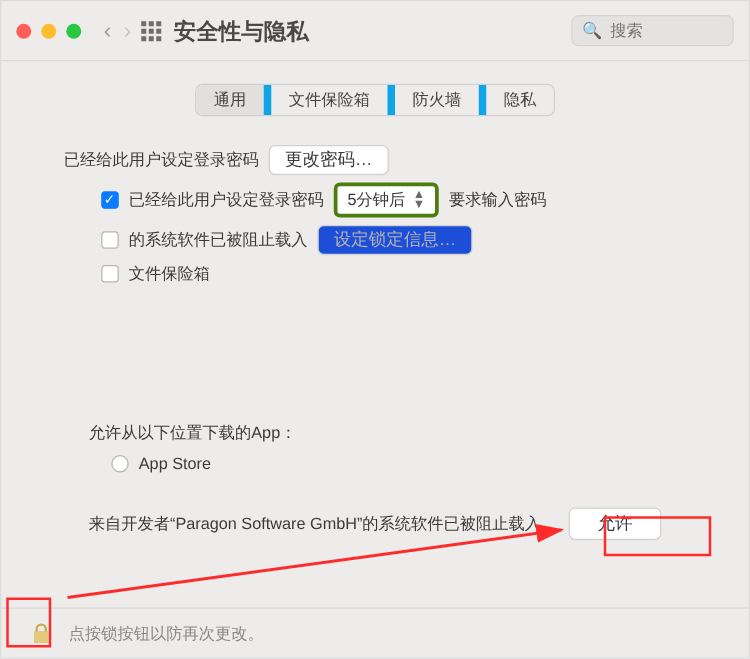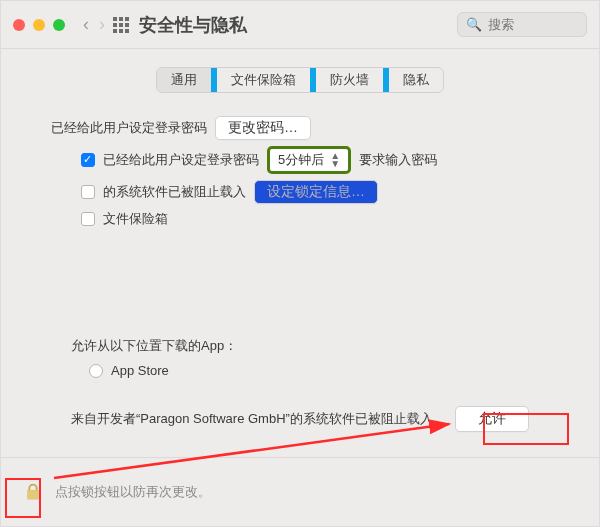--- a/index.html
+++ b/index.html
@@ -82,21 +82,21 @@
   .radio.checked { border-color:#0a7aff; background:#0a7aff; }
   .radio.checked::after { content:""; width:5px;height:5px;background:#fff;border-radius:50%; position:absolute; left:3.5px; top:3.5px; }
   .download-section { padding: 10px 50px 8px; }
   .download-section .heading { margin-bottom:6px; }
   .download-section .row { padding:2px 0 2px 18px; }
   .blocked-row {
     display:flex; align-items:center; justify-content:space-between;
     padding: 18px 50px 0;
   }
   .footer {
-    position:absolute; left:0; right:0; bottom:0; height:69px;
+    position:absolute; left:0; right:0; bottom:0; height:40px;
     display:flex; align-items:center; padding: 12px 18px;
     border-top:1px solid #dcdad9;
   }
   .lock { width:28px;height:28px; display:flex;align-items:center;justify-content:center; }
   .lock svg { width:22px;height:22px; }
   .footer-text { margin-left:8px; color:#8a8887; font-size:13px; }
   .help-btn {
     width:24px;height:24px;border-radius:50%;border:1px solid #d3d1d0;background:#fff;
     display:flex;align-items:center;justify-content:center;color:#6b6b6b;font-weight:600;
     margin-left:8px;cursor:pointer;

